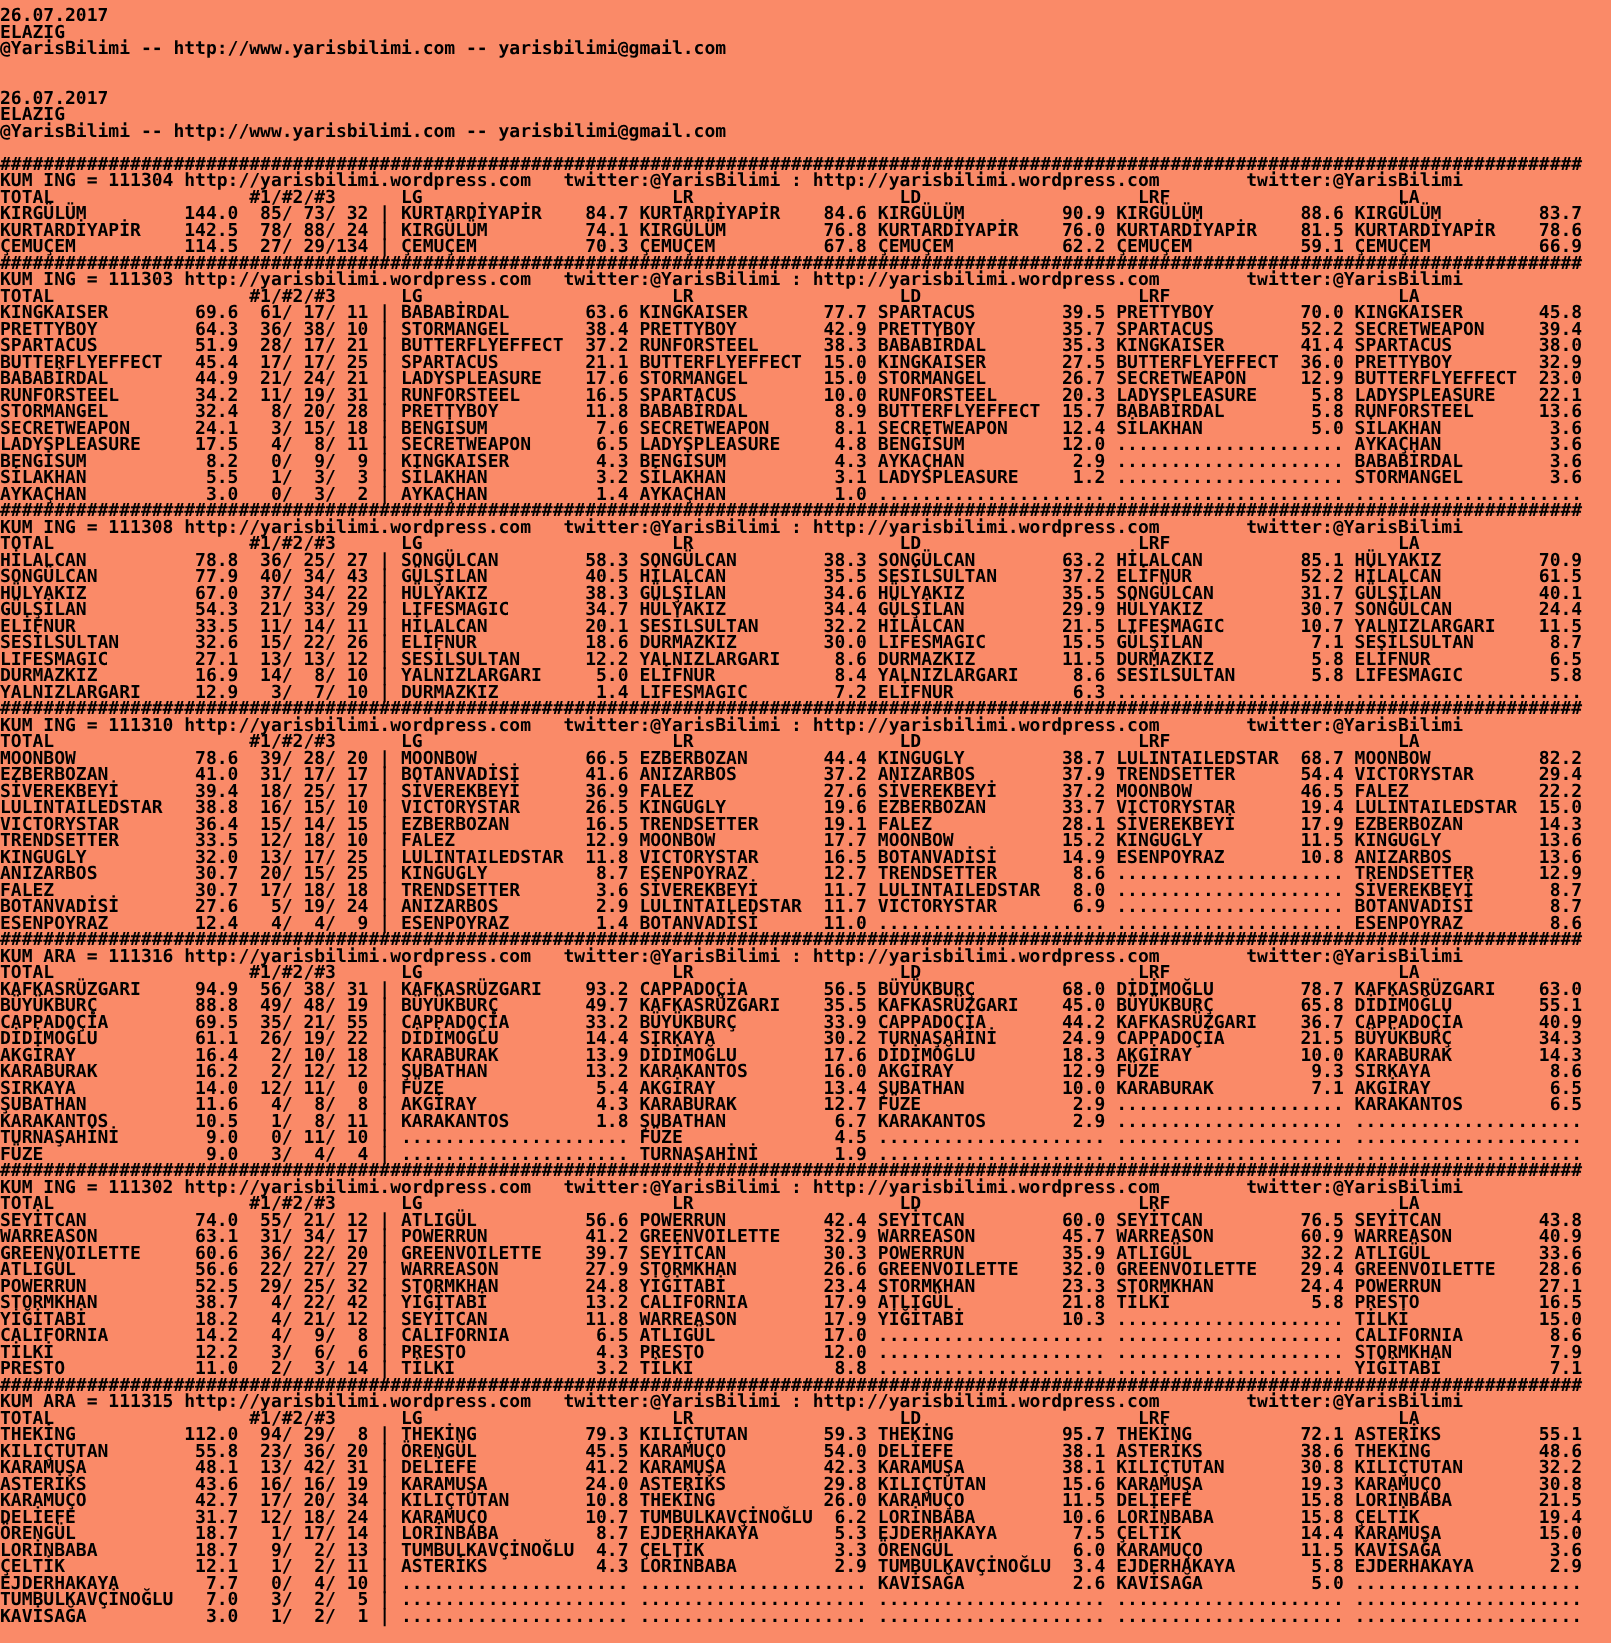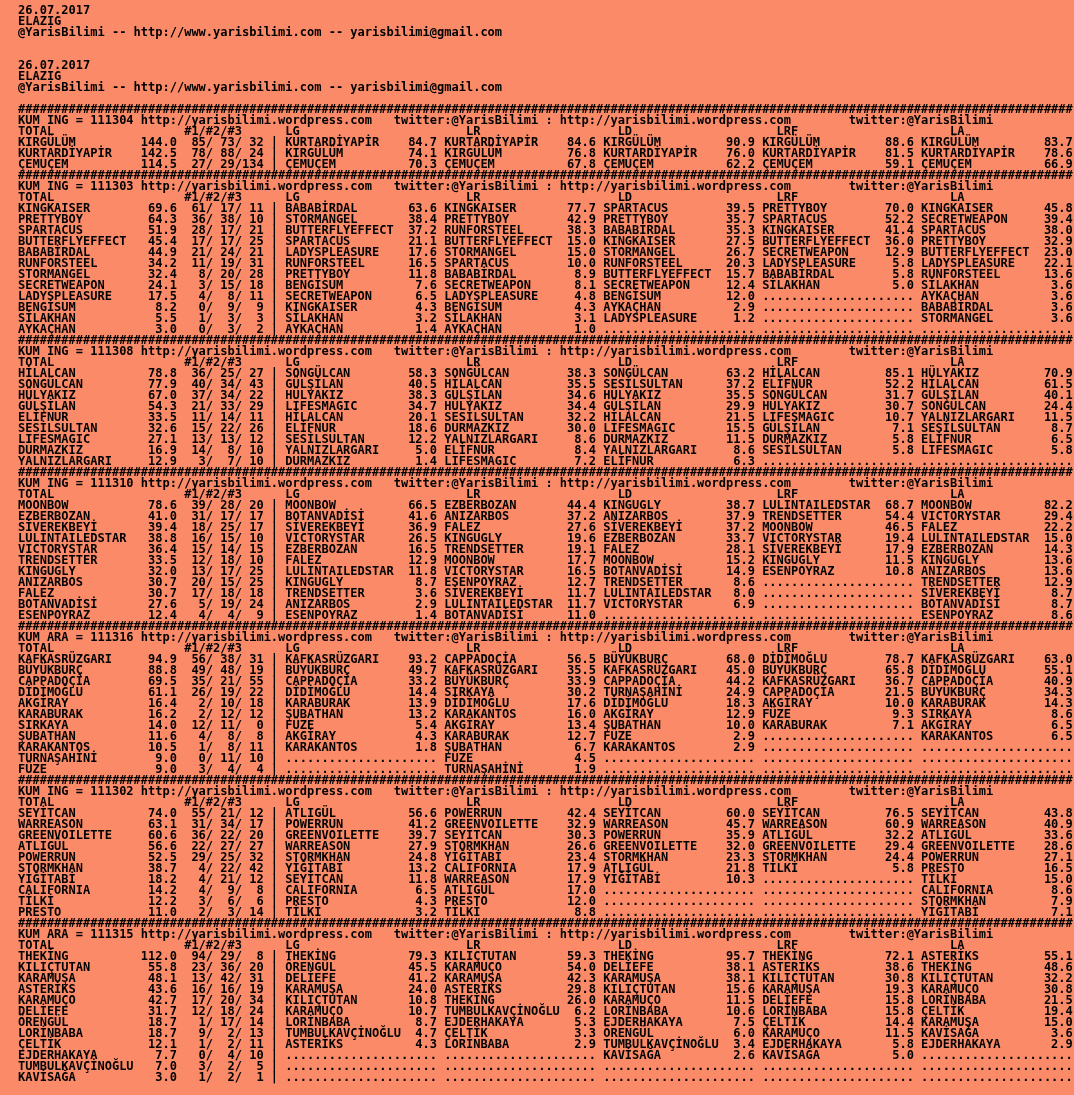--- a/index.html
+++ b/index.html
@@ -2,21 +2,21 @@
 <html><head>
 <meta charset="utf-8">
 <style>
   html,body{margin:0;padding:0;}
   body{
     width:1074px;height:1095px;overflow:hidden;
     background:#fa8a68;color:#000;
     font-family:"DejaVu Sans Mono",monospace;
     font-weight:bold;
   }
-  .screen{padding:5px 0 0 18px;}
+  .screen{padding:5px 0 0 0;}
   .line,pre.sec{
     font-family:"DejaVu Sans Mono",monospace;
     font-weight:bold;
     font-size:12px;
     line-height:11px;
     white-space:pre;
     margin:0;
     letter-spacing:0;
   }
   .gap1{height:11px;}

